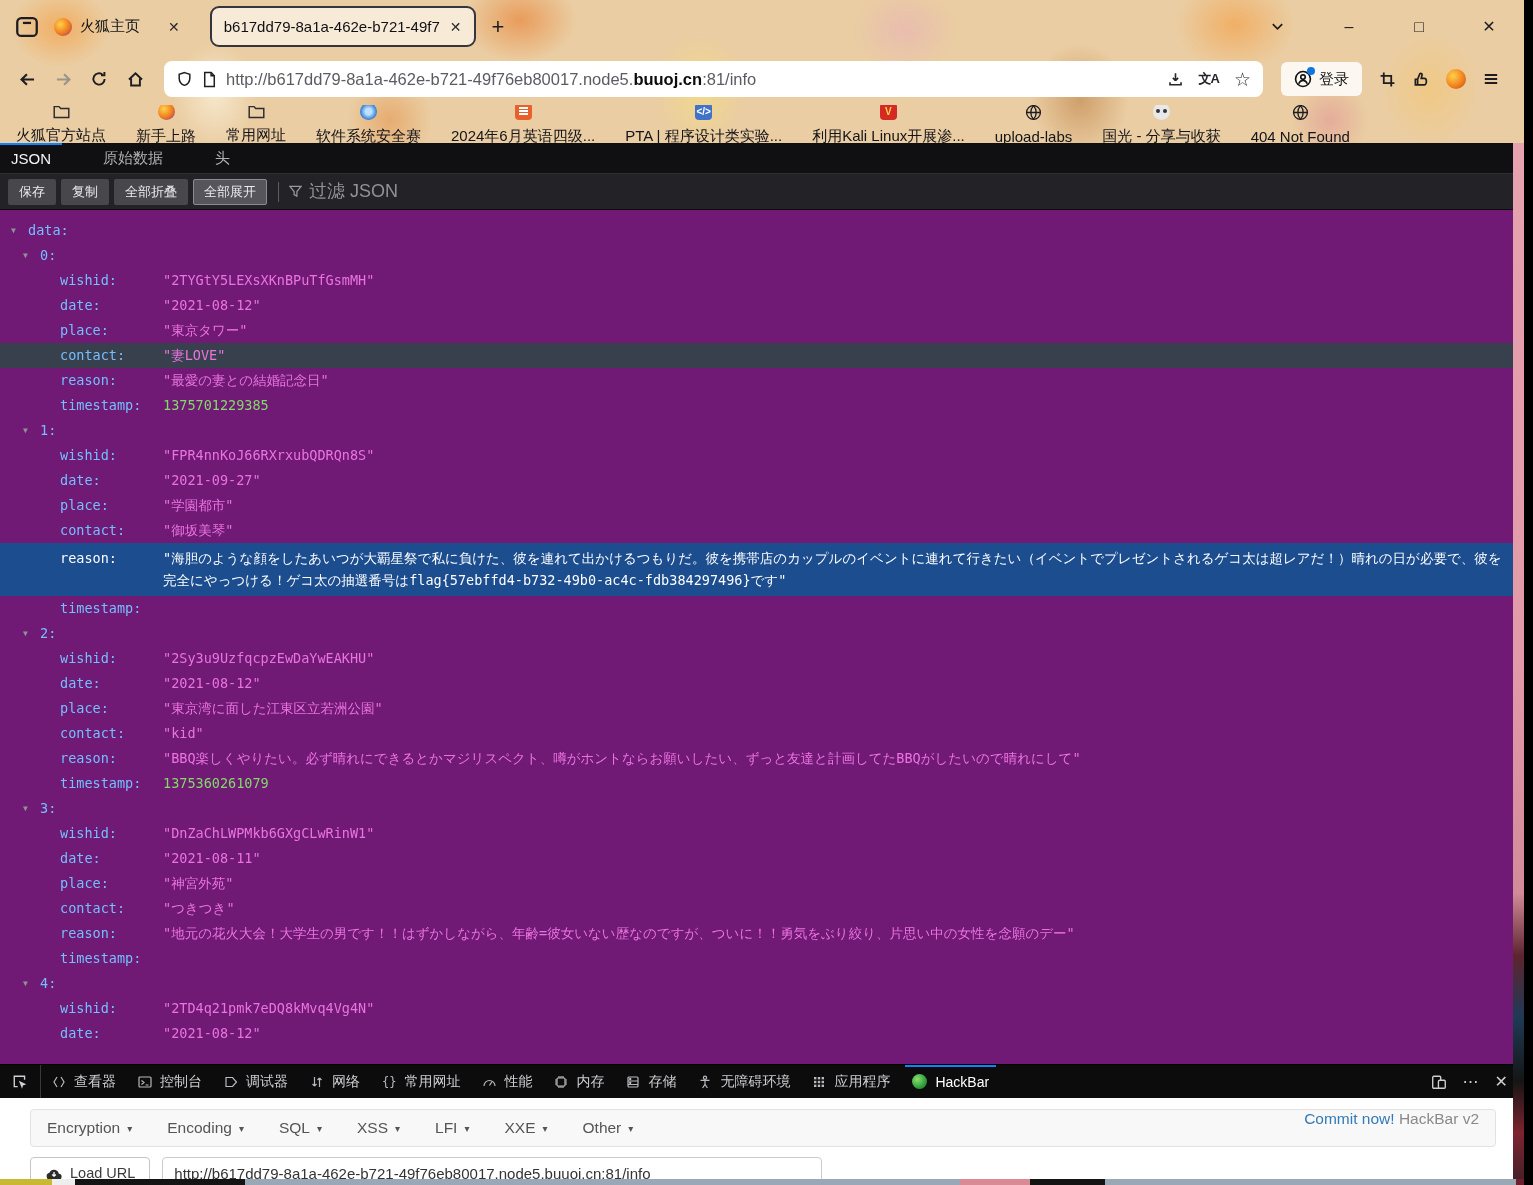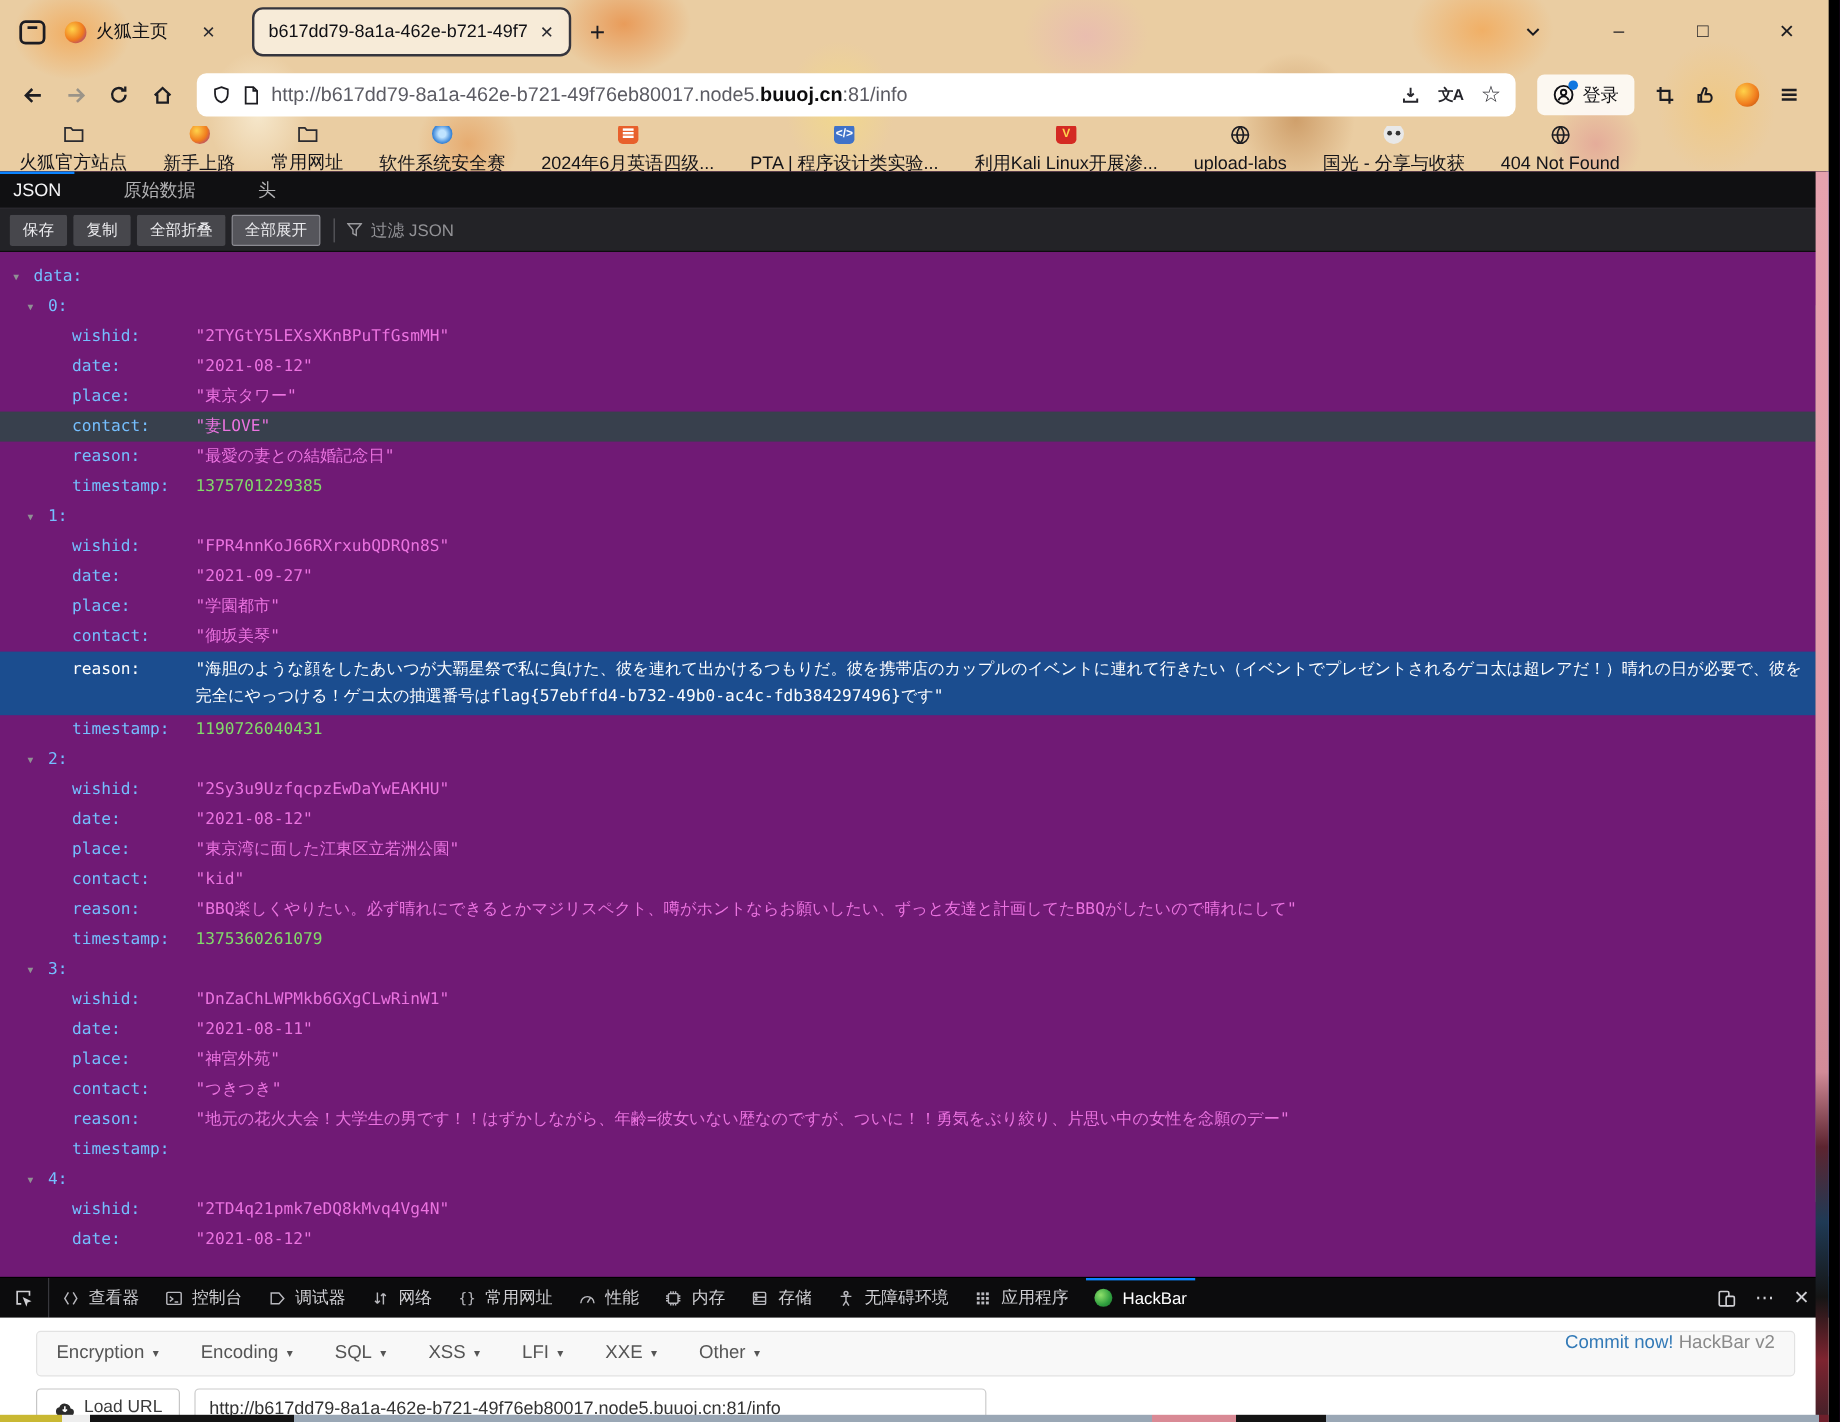--- a/index.html
+++ b/index.html
@@ -68,21 +68,21 @@
     font-size:15px; color:#b1b1b3; }
   .j-tab.active { color:#f5f5f7; }
   .j-tab.active::before { content:""; position:absolute; left:0; right:0; top:0; height:2px; background:#0a84ff; }
   .json-toolbar { display:flex; align-items:center; height:36px; background:#232327;
     border-bottom:1px solid #0c0c0d; padding:0 8px; }
   .jt-btn { background:#47474c; color:#ebebee; font-size:13px; padding:3px 10px; border-radius:2px;
     margin-right:5px; font-family:"Liberation Sans", sans-serif; border:1px solid transparent; }
   .jt-btn.focus { background:#55555b; border-color:#8a8a91; }
   .jt-div { width:1px; height:20px; background:#5c5c61; margin:0 10px 0 6px; }
   .funnel { color:#9a9a9e; margin-right:7px; display:flex; }
-  .jt-filter { flex:1; background:transparent; border:none; outline:none; color:#ddd; font-size:14px; }
+  .jt-filter { flex:1; background:transparent; border:none; outline:none; color:#ddd; font-size:18px; }
   .jt-filter::placeholder { color:#929296; }
 
   .json-tree { position:relative; height:853px; overflow:hidden; padding-top:8px;
     font-family:"DejaVu Sans Mono", monospace; font-size:13.5px; }
   .json-row { position:relative; display:flex; align-items:flex-start; line-height:25px; padding-right:16px; }
   .json-row .k { flex:none; color:#75bfff; }
   .json-row .v { flex:1; min-width:0; word-break:break-all; }
   .v-str { color:#eb73e0; }
   .v-num { color:#82d96a; }
   .json-row .tri { position:absolute; top:0; font-size:8px; color:#909094; line-height:25px; }
@@ -396,21 +396,20 @@
         <div class="json-row" style="padding-left: 60px;">
           <span class="k" style="width: 103px;">contact:</span>
           <span class="v v-str">"御坂美琴"</span>
         </div>
         <div class="json-row sel" style="padding-left: 60px;">
           <span class="k" style="width: 103px;">reason:</span>
           <span class="v v-str">"海胆のような顔をしたあいつが大覇星祭で私に負けた、彼を連れて出かけるつもりだ。彼を携帯店のカップルのイベントに連れて行きたい（イベントでプレゼントされるゲコ太は超レアだ！）晴れの日が必要で、彼を完全にやっつける！ゲコ太の抽選番号はflag{57ebffd4-b732-49b0-ac4c-fdb384297496}です"</span>
         </div>
         <div class="json-row" style="padding-left: 60px;">
           <span class="k" style="width: 103px;">timestamp:</span>
-          <span class="v v-num">1190726040431</span>
         </div>
         <div class="json-row" style="padding-left: 40px;">
           <span class="tri" style="left: 23px;">▼</span>
           <span class="k" style="width: 123px;">2:</span>
         </div>
         <div class="json-row" style="padding-left: 60px;">
           <span class="k" style="width: 103px;">wishid:</span>
           <span class="v v-str">"2Sy3u9UzfqcpzEwDaYwEAKHU"</span>
         </div>
         <div class="json-row" style="padding-left: 60px;">

